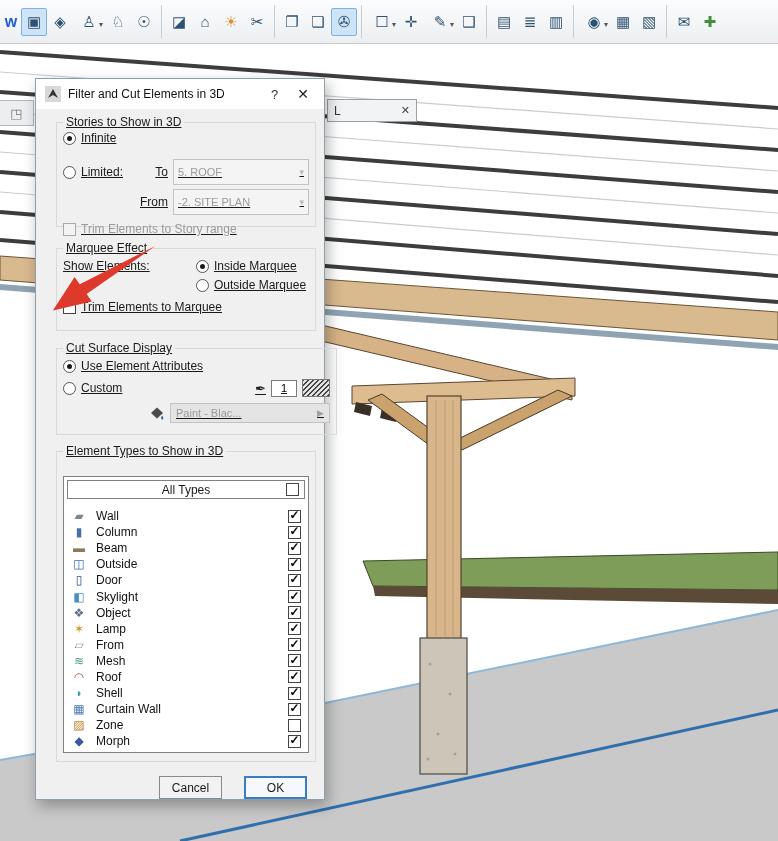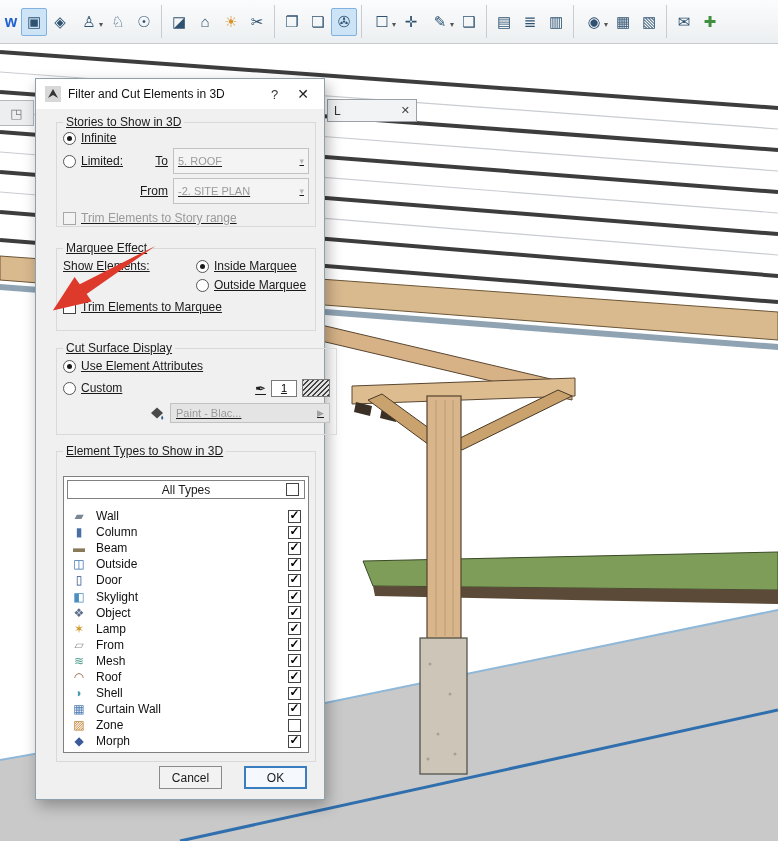--- a/index.html
+++ b/index.html
@@ -81,29 +81,29 @@
     display:flex; align-items:center; justify-content:center; font-size:12px; }
   .all-types .checkbox { position:absolute; right:5px; top:2px; }
   .et-rows { margin-top:9px; }
   .et-row { display:flex; align-items:center; height:16.1px; padding:0 7px; gap:9px; }
   .et-icon { width:16px; text-align:center; font-size:12px; flex:0 0 auto; }
   .et-label { flex:1; font-size:12px; color:#111; }
   .c0{color:#7b8794}.c1{color:#4a6fa5}.c2{color:#8a7a5a}.c3{color:#3a6fb0}.c4{color:#2a4a80}
   .c5{color:#4a8fc0}.c6{color:#5a6e8c}.c7{color:#d09a2a}.c8{color:#8c8c8c}.c9{color:#4a9a8a}
   .c10{color:#8a5a3a}.c11{color:#4a9ab0}.c12{color:#4a7ab0}.c13{color:#c08030}.c14{color:#3a5a9a}
 
-  .dlg-buttons { position:absolute; bottom:10px; left:0; right:17px; display:flex;
+  .dlg-buttons { position:absolute; bottom:0; left:0; right:17px; display:flex;
     justify-content:flex-end; gap:22px; }
   .btn { width:63px; height:23px; display:flex; align-items:center; justify-content:center;
     font-size:12px; background:#f2f2f2; border:1px solid #8a8a8a; }
   .btn.primary { background:#f5f9fd; border:2px solid #3a7ebf; }
 
   .arrow-overlay { position:absolute; left:0; top:0; z-index:20; pointer-events:none; }
 
-  .mt2{margin-top:2px}.mt3{margin-top:3px}.mt4{margin-top:4px}.mt5{margin-top:5px}
+  .mt2{margin-top:2px}.mt3{margin-top:14px}.mt4{margin-top:4px}.mt5{margin-top:5px}
   .mt6{margin-top:6px}.mt7{margin-top:7px}.mt8{margin-top:8px}
   .shel { width:128px; }
   .ind-out { margin-left:133px; }
   .ind-paint { margin-left:86px; }
 </style>
 </head>
 <body>
 
 <div class="screen">
 

